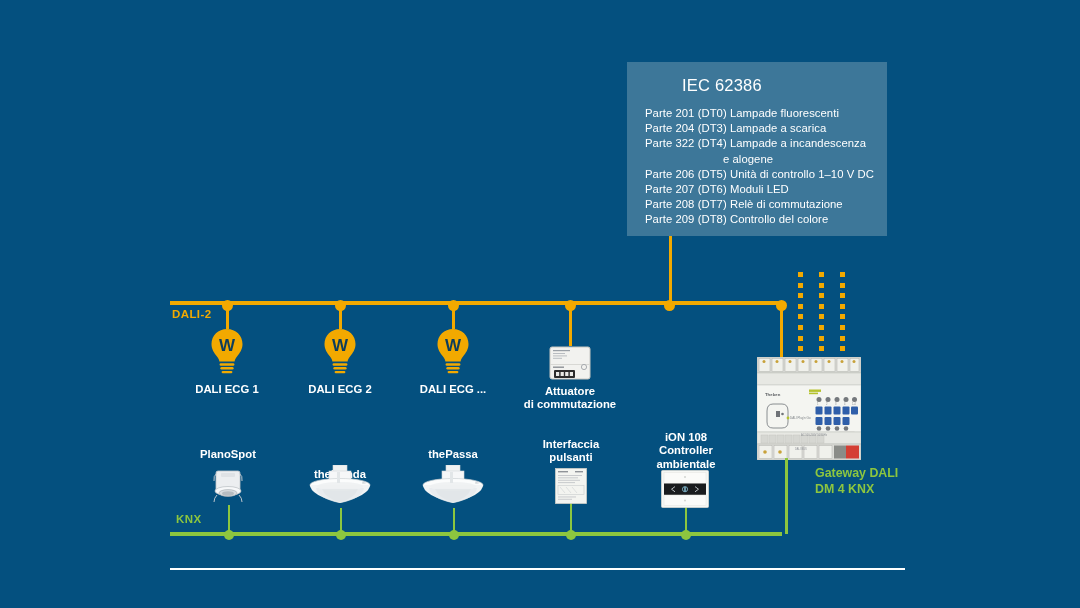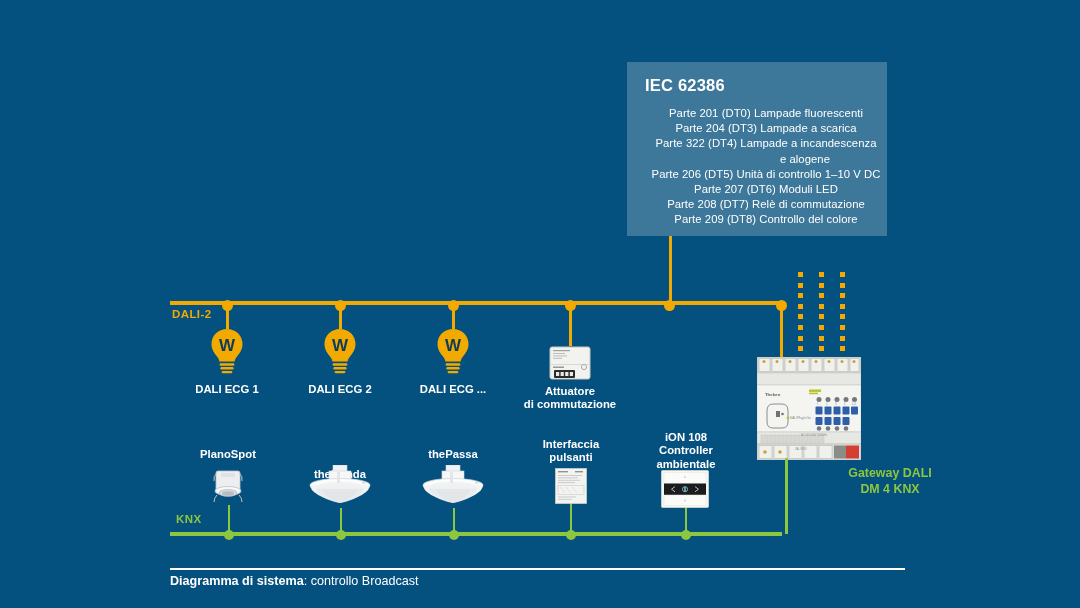--- a/index.html
+++ b/index.html
@@ -13,26 +13,26 @@
 
   .abs { position: absolute; }
 
   
   #iec-box {
     left: 627px; top: 62px; width: 260px; height: 174px;
     background: #3d7799;
     padding: 14px 0 0 18px;
   }
   #iec-title {
-    color: #ffffff; font-size: 16.5px; font-weight: bold;
-    letter-spacing: .2px; margin-bottom: 11px;
+    color: #ffffff; font-size: 16.5px; font-weight: normal;
+    letter-spacing: .2px; margin-bottom: 11px; margin-left: 37px;
   }
   .iec-line {
     color: #ffffff; font-size: 11.3px; line-height: 15.2px;
-    letter-spacing: .05px; white-space: pre; text-align: center;
+    letter-spacing: .05px; white-space: pre;
   }
   .iec-line.indent { padding-left: 78px; }
 
   
   #dali-bus {
     left: 170px; top: 301px; width: 612px; height: 4px;
     background: #f2a900;
   }
   #knx-bus {
     left: 170px; top: 532px; width: 612px; height: 3.5px;
@@ -64,21 +64,21 @@
   }
 
   
   .dev-label {
     color: #ffffff; font-size: 11.3px; font-weight: bold;
     line-height: 13.4px; text-align: center; white-space: pre-line;
   }
   #gateway-label {
     left: 815px; top: 466px; width: 150px;
     color: #8dc63f; font-size: 12.4px; font-weight: bold;
-    line-height: 15.5px; white-space: pre-line; text-align: center;
+    line-height: 15.5px; white-space: pre-line; text-align: left;
   }
 
   
   .bulb { width: 36px; height: 46px; }
 
   
   #caption-rule {
     left: 170px; top: 568px; width: 735px; height: 2px; background: #ffffff;
   }
   #caption {
@@ -417,15 +417,14 @@
       <rect x="23.2" y="17" width="1.6" height="4.6" fill="#7fb4c9"></rect>
       <path d="M14 16.6 l-3.5 2.6 l3.5 2.6" fill="none" stroke="#b8bdc0" stroke-width="1"></path>
       <path d="M34 16.6 l3.5 2.6 l-3.5 2.6" fill="none" stroke="#b8bdc0" stroke-width="1"></path>
       <rect x="3" y="25" width="42" height="10.5" fill="#fbfbf9" stroke="#e3e4e0" stroke-width="0.5"></rect>
       <circle cx="24" cy="7" r="1" fill="#d2d4d0"></circle>
       <circle cx="24" cy="30.5" r="1" fill="#d2d4d0"></circle>
     </svg>
   </div>
 
   <div class="abs" id="caption-rule"></div>
-  <div class="abs" id="caption"><b>Diagramma di sistema</b><span>: controllo Broadcast</span></div>
 
 </div>
 
 </body></html>

